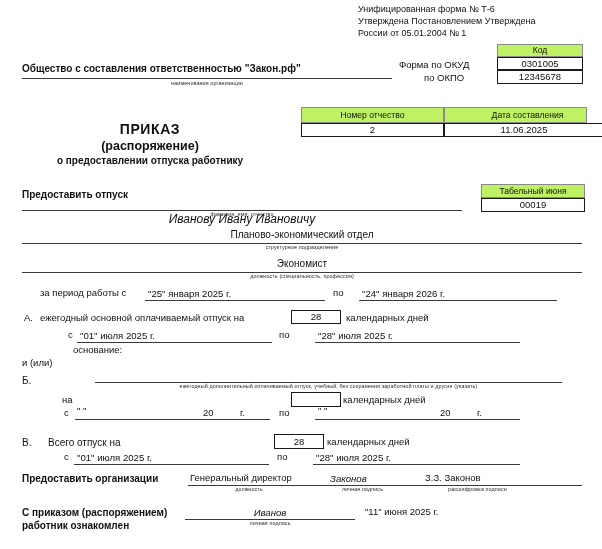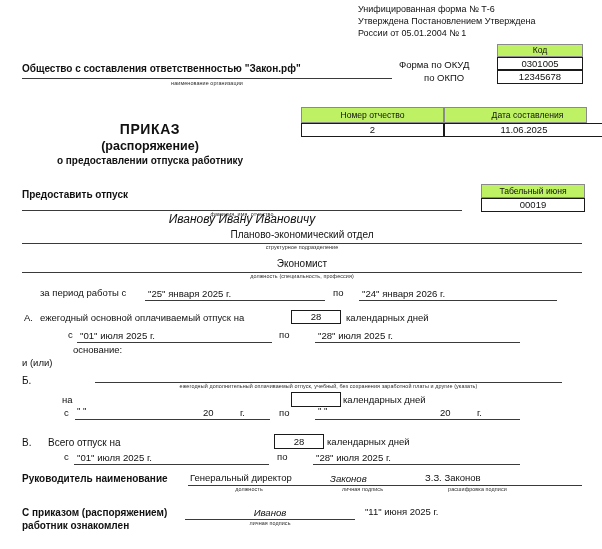--- a/index.html
+++ b/index.html
@@ -173,21 +173,21 @@
   <div class="box" style="left:274px; top:434px; width:50px; height:15px;">28</div>
   <div class="abs t" style="left:327px; top:437px;">календарных дней</div>
 
   <div class="abs t" style="left:64px; top:452px;">с</div>
   <div class="abs filled" style="left:77px; top:452px;">"01" июля 2025 г.</div>
   <div class="rule" style="left:74px; top:464px; width:195px;"></div>
   <div class="abs t" style="left:277px; top:452px;">по</div>
   <div class="abs filled" style="left:316px; top:452px;">"28" июля 2025 г.</div>
   <div class="rule" style="left:313px; top:464px; width:207px;"></div>
 
-  <div class="abs lbl-bold" style="left:22px; top:473px;">Руководитель наименование</div>
+  <div class="abs lbl-bold" style="left:22px; top:473px;">Предоставить организации</div>
 
   <div class="abs t" style="left:190px; top:473px;">Генеральный директор</div>
   <div class="rule" style="left:188px; top:485px; width:122px;"></div>
   <div class="abs cap" style="left:188px; top:486px; width:122px;">должность</div>
 
   <div class="abs sig-ital" style="left:330px; top:473px;">Законов</div>
   <div class="rule" style="left:310px; top:485px; width:105px;"></div>
   <div class="abs cap" style="left:310px; top:486px; width:105px;">личная подпись</div>
 
   <div class="abs t" style="left:425px; top:473px;">З.З. Законов</div>

